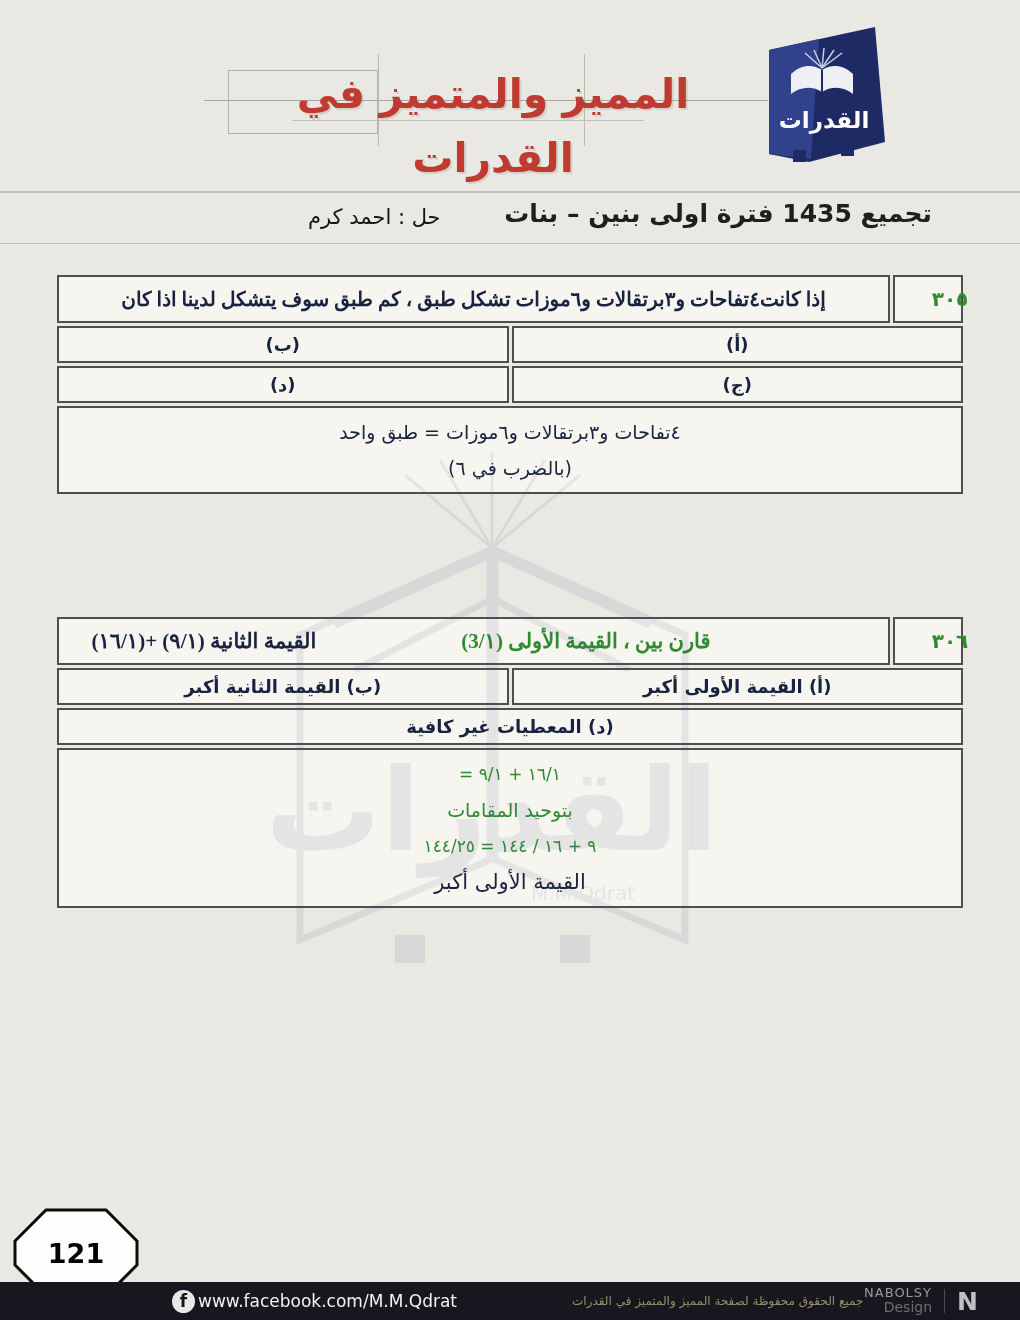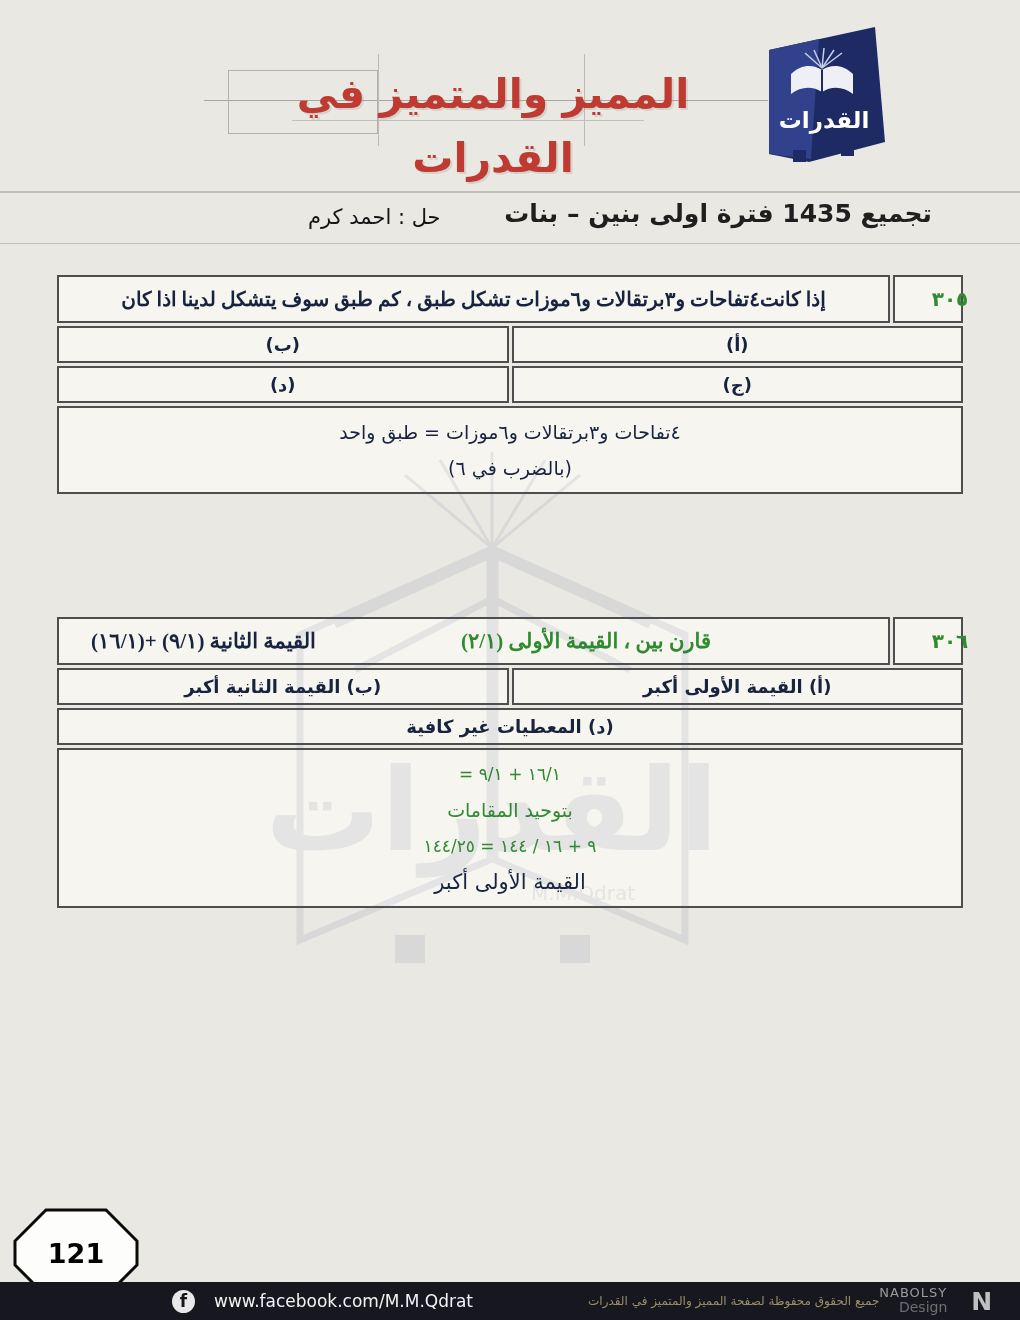--- a/index.html
+++ b/index.html
@@ -65,21 +65,21 @@
     opacity:0.10;pointer-events:none;z-index:5;}
 
   
   .badge{position:absolute;left:12px;top:1207px;width:128px;height:92px;z-index:6;}
 
   
   .footer{position:absolute;bottom:0;left:0;width:100%;height:38px;background:var(--footer-bg);
     display:flex;align-items:center;box-sizing:border-box;padding:0 42px 0 172px;direction:ltr;z-index:7;}
   .f-icon{width:23px;height:23px;border-radius:50%;background:#e8e8e8;color:#15151e;
     font-weight:bold;font-size:17px;display:flex;align-items:center;justify-content:center;flex:0 0 auto;}
-  .f-url{color:#f2f2f2;font-size:17px;margin-left:19px;white-space:nowrap;}
+  .f-url{color:#f2f2f2;font-size:17px;margin-left:3px;white-space:nowrap;}
   .f-rights{color:#9a8e66;font-size:12px;margin-left:115px;white-space:nowrap;}
   .f-brand{margin-left:auto;text-align:right;color:#9b9b9b;line-height:1.1;}
   .f-brand .b1{font-size:13px;letter-spacing:1px;}
   .f-brand .b2{font-size:14px;color:#6f6f6f;}
   .f-sep{width:1px;height:24px;background:#4a4a55;margin:0 12px;}
   .f-n{color:#c0c0c0;font-size:25px;font-weight:bold;}
 </style>
 </head>
 <body>
 
@@ -132,21 +132,21 @@
   <div class="cell solcell">
     <div class="sline">٤تفاحات و٣برتقالات و٦موزات = طبق واحد</div>
     <div class="sline">(بالضرب في ٦)</div>
   </div>
 </section>
 
 <section class="qblock" id="q306">
   <div class="qrow-top">
     <div class="cell numcell">٣٠٦</div>
     <div class="cell qcell">
-      <div class="qline green">قارن بين ، القيمة الأولى (٢/١)</div>
+      <div class="qline green">قارن بين ، القيمة الأولى (3/١)</div>
       <div class="qline shift-left">القيمة الثانية (٩/١) +(١٦/١)</div>
     </div>
   </div>
   <div class="qrow-opts">
     <div class="cell optcell">(أ) القيمة الأولى أكبر</div>
     <div class="cell optcell">(ب) القيمة الثانية أكبر</div>
   </div>
   <div class="qrow-opts">
     <div class="cell optcell">(د) المعطيات غير كافية</div>
   </div>

